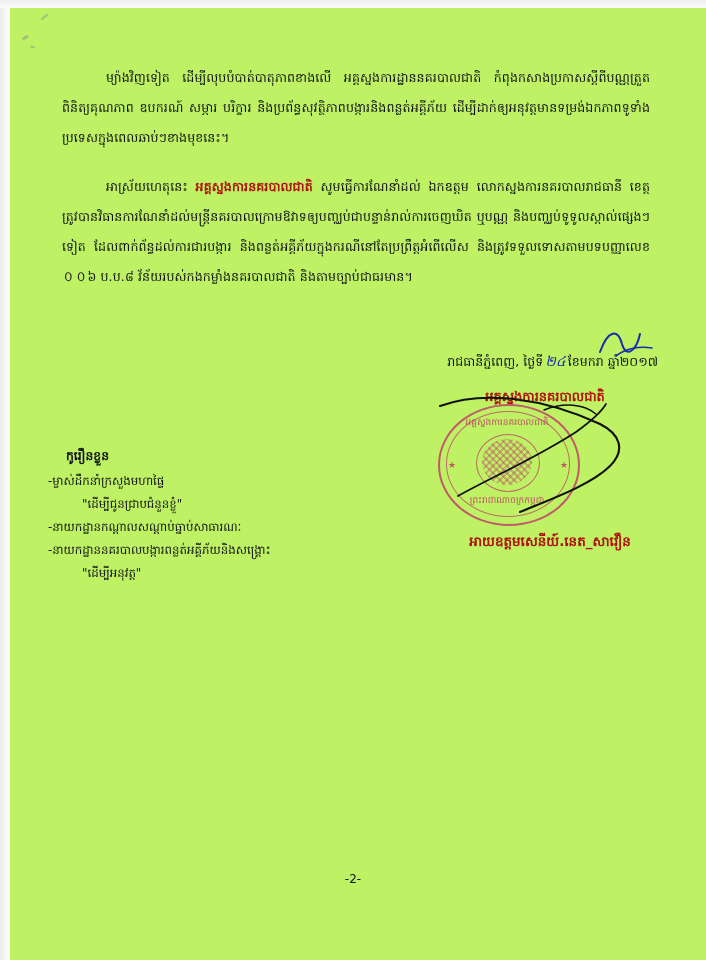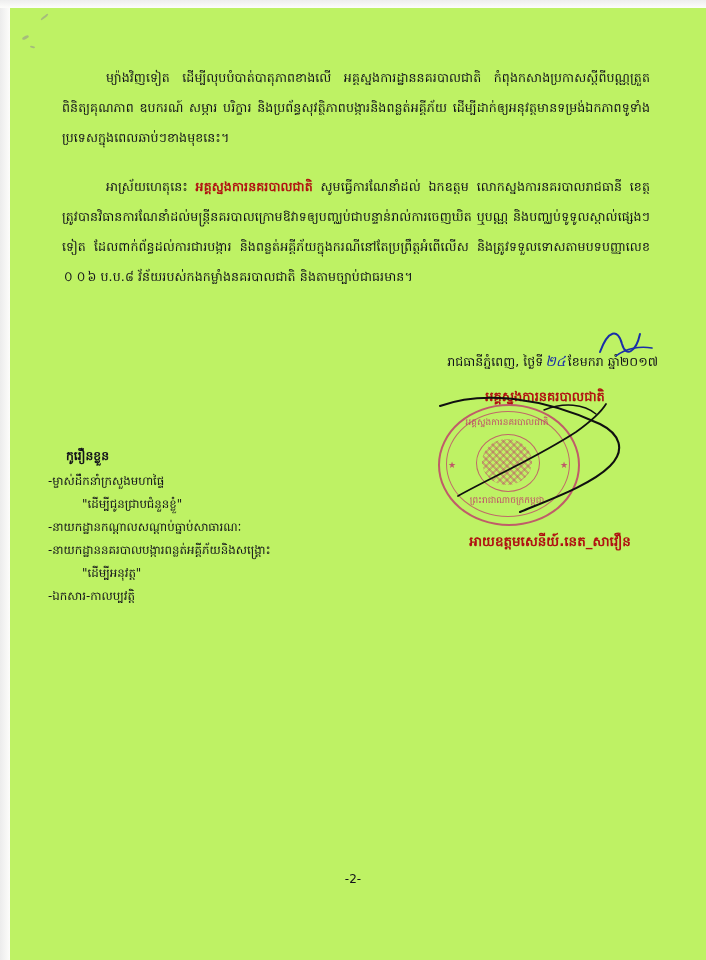--- a/index.html
+++ b/index.html
@@ -277,18 +277,17 @@
 
     <div class="sig-name">អាយឧត្តមសេនីយ៍.នេត_សាវឿន</div>
 
     <div class="cc-title">កូរឿនខ្លួន</div>
     <div class="cc-list">
       <div class="cc-item">-ម្ចាស់ដឹកនាំក្រសួងមហាផ្ទៃ</div>
       <div class="cc-item sub">"ដើម្បីជូនជ្រាបជំនួនខ្លួំ"</div>
       <div class="cc-item">-នាយកដ្ឋានកណ្ដាលសណ្ដាប់ធ្នាប់សាធារណៈ</div>
       <div class="cc-item">-នាយកដ្ឋាននគរបាលបង្ការពន្លត់អគ្គីភ័យនិងសង្គ្រោះ</div>
       <div class="cc-item sub">"ដើម្បីអនុវត្ត"</div>
-      <div class="cc-item">-ឯកសារ-កាលប្បវត្តិ</div>
     </div>
 
     <div class="page-number">-2-</div>
   </div>
 </div>
 
 </body></html>

